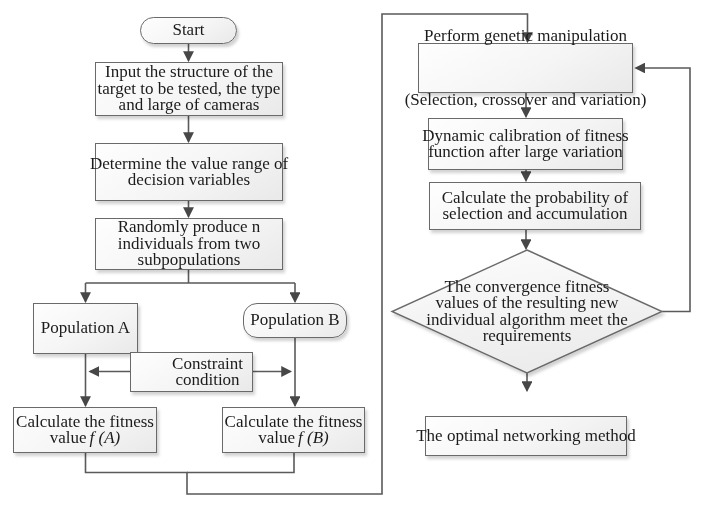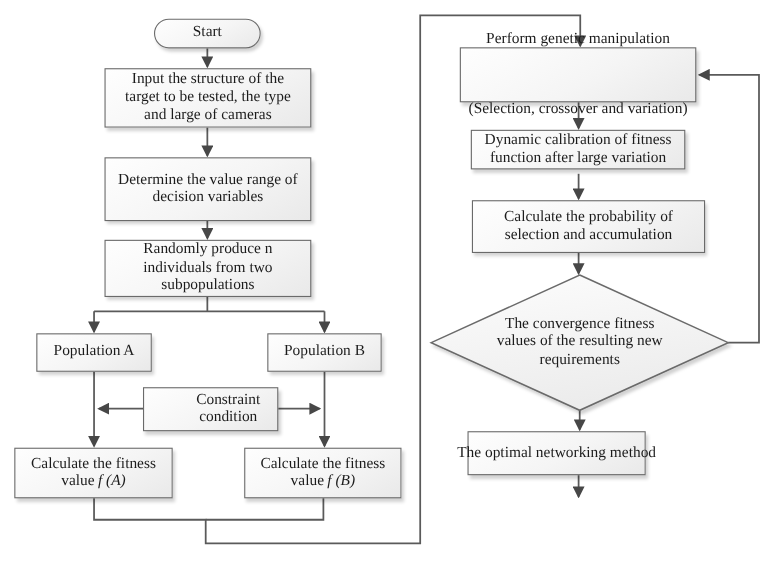--- a/index.html
+++ b/index.html
@@ -30,21 +30,21 @@
     stroke-width: 1.4;
   }
   .node {
     position: absolute;
     box-sizing: border-box;
     display: flex;
     flex-direction: column;
     align-items: center;
     justify-content: center;
     text-align: center;
-    font-size: 14px;
+    font-size: 17px;
     line-height: 16.4px;
     z-index: 1;
   }
   .box {
     background: linear-gradient(150deg, #fefefe 0%, #f5f5f5 55%, #e9e9e9 100%);
     border: 1.3px solid var(--border, #6a6a6a);
     box-shadow: 2px 3px 3px rgba(0,0,0,0.18);
   }
   .terminator {
     background: linear-gradient(150deg, #fefefe 0%, #f5f5f5 55%, #e9e9e9 100%);
@@ -117,25 +117,25 @@
     <span class="line">Determine the value range of</span>
     <span class="line">decision variables</span>
   </div>
 
   <div class="node box" style="left:95px; top:218px; width:188px; height:52px;">
     <span class="line">Randomly produce n</span>
     <span class="line">individuals from two</span>
     <span class="line">subpopulations</span>
   </div>
 
-  <div class="node box" style="left:33px; top:303px; width:105px; height:35px;">
+  <div class="node box" style="left:33px; top:303px; width:105px; height:51px;">
     <span class="line">Population A</span>
   </div>
 
-  <div class="node box" style="left:243px; top:303px; width:104px; height:35px;">
+  <div class="node box" style="left:243px; top:303px; width:104px; height:35px;border-radius:14px;">
     <span class="line">Population B</span>
   </div>
 
   <div class="node box" style="left:130px; top:352px; width:123px; height:40px;padding-left:32px;">
     <span class="line">Constraint</span>
     <span class="line">condition</span>
   </div>
 
   <div class="node box" style="left:13px; top:407px; width:144px; height:46px;">
     <span class="line">Calculate the fitness</span>
@@ -145,34 +145,35 @@
   <div class="node box" style="left:222px; top:407px; width:143px; height:46px;">
     <span class="line">Calculate the fitness</span>
     <span class="line"><span>value</span><span class="math">f (B)</span></span>
   </div>
 
   <div class="node box" style="left:418px; top:43px; width:215px; height:50px;gap:48px;">
     <span class="line">Perform genetic manipulation</span>
     <span class="line">(Selection, crossover and variation)</span>
   </div>
 
-  <div class="node box" style="left:428px; top:118px; width:195px; height:36px;">
+  <div class="node box" style="left:428px; top:118px; width:195px; height:52px;">
     <span class="line">Dynamic calibration of fitness</span>
     <span class="line">function after large variation</span>
   </div>
 
   <div class="node box" style="left:429px; top:182px; width:212px; height:48px;">
     <span class="line">Calculate the probability of</span>
     <span class="line">selection and accumulation</span>
   </div>
 
   <div class="node diamond-label" style="left:407px; top:255px; width:240px; height:113px;">
     <span class="line">The convergence fitness</span>
     <span class="line">values of the resulting new</span>
+    <span class="line">individual algorithm meet the</span>
     <span class="line">requirements</span>
   </div>
 
-  <div class="node box" style="left:425px; top:392px; width:162px; height:40px;text-align:right;">
+  <div class="node box" style="left:425px; top:416px; width:202px; height:40px;text-align:right;">
     <span class="line">The optimal networking method</span>
   </div>
 
 
 </div>
 
 </body></html>

